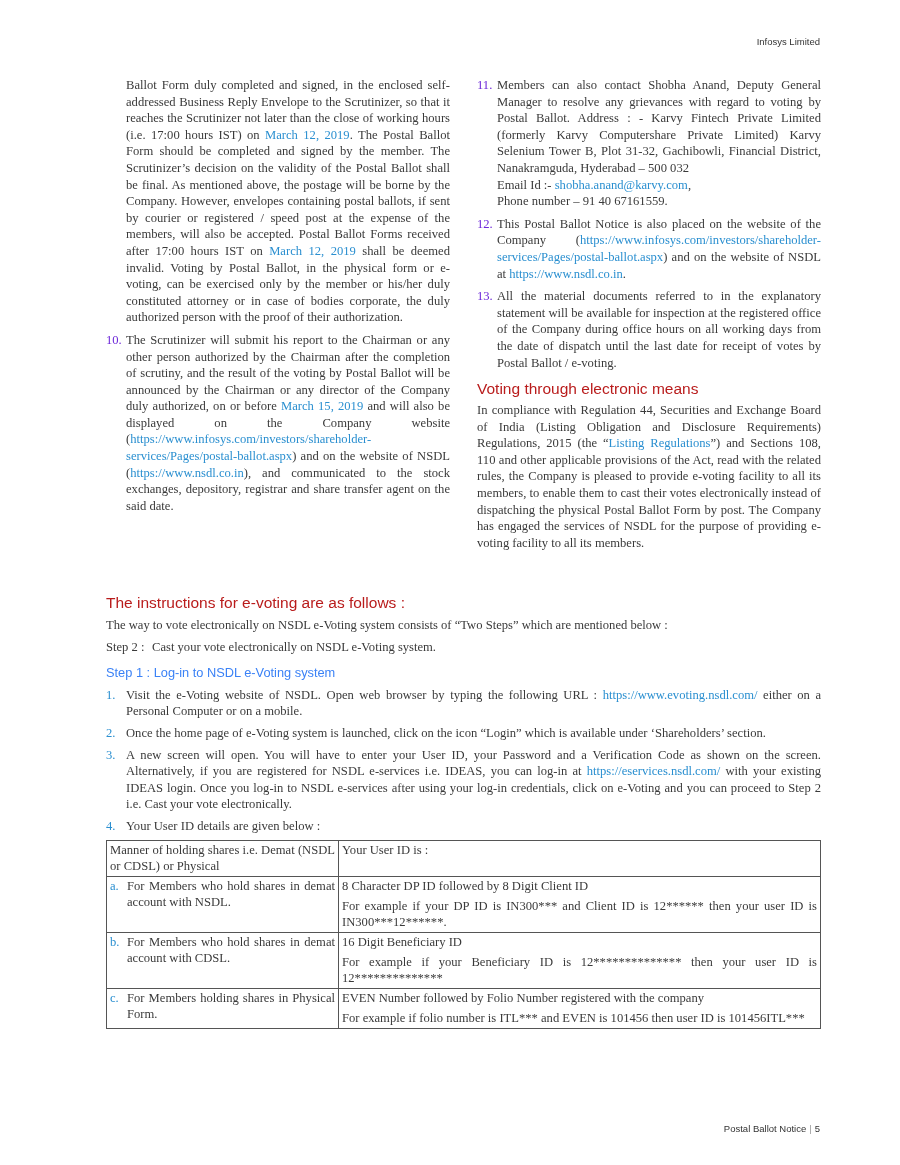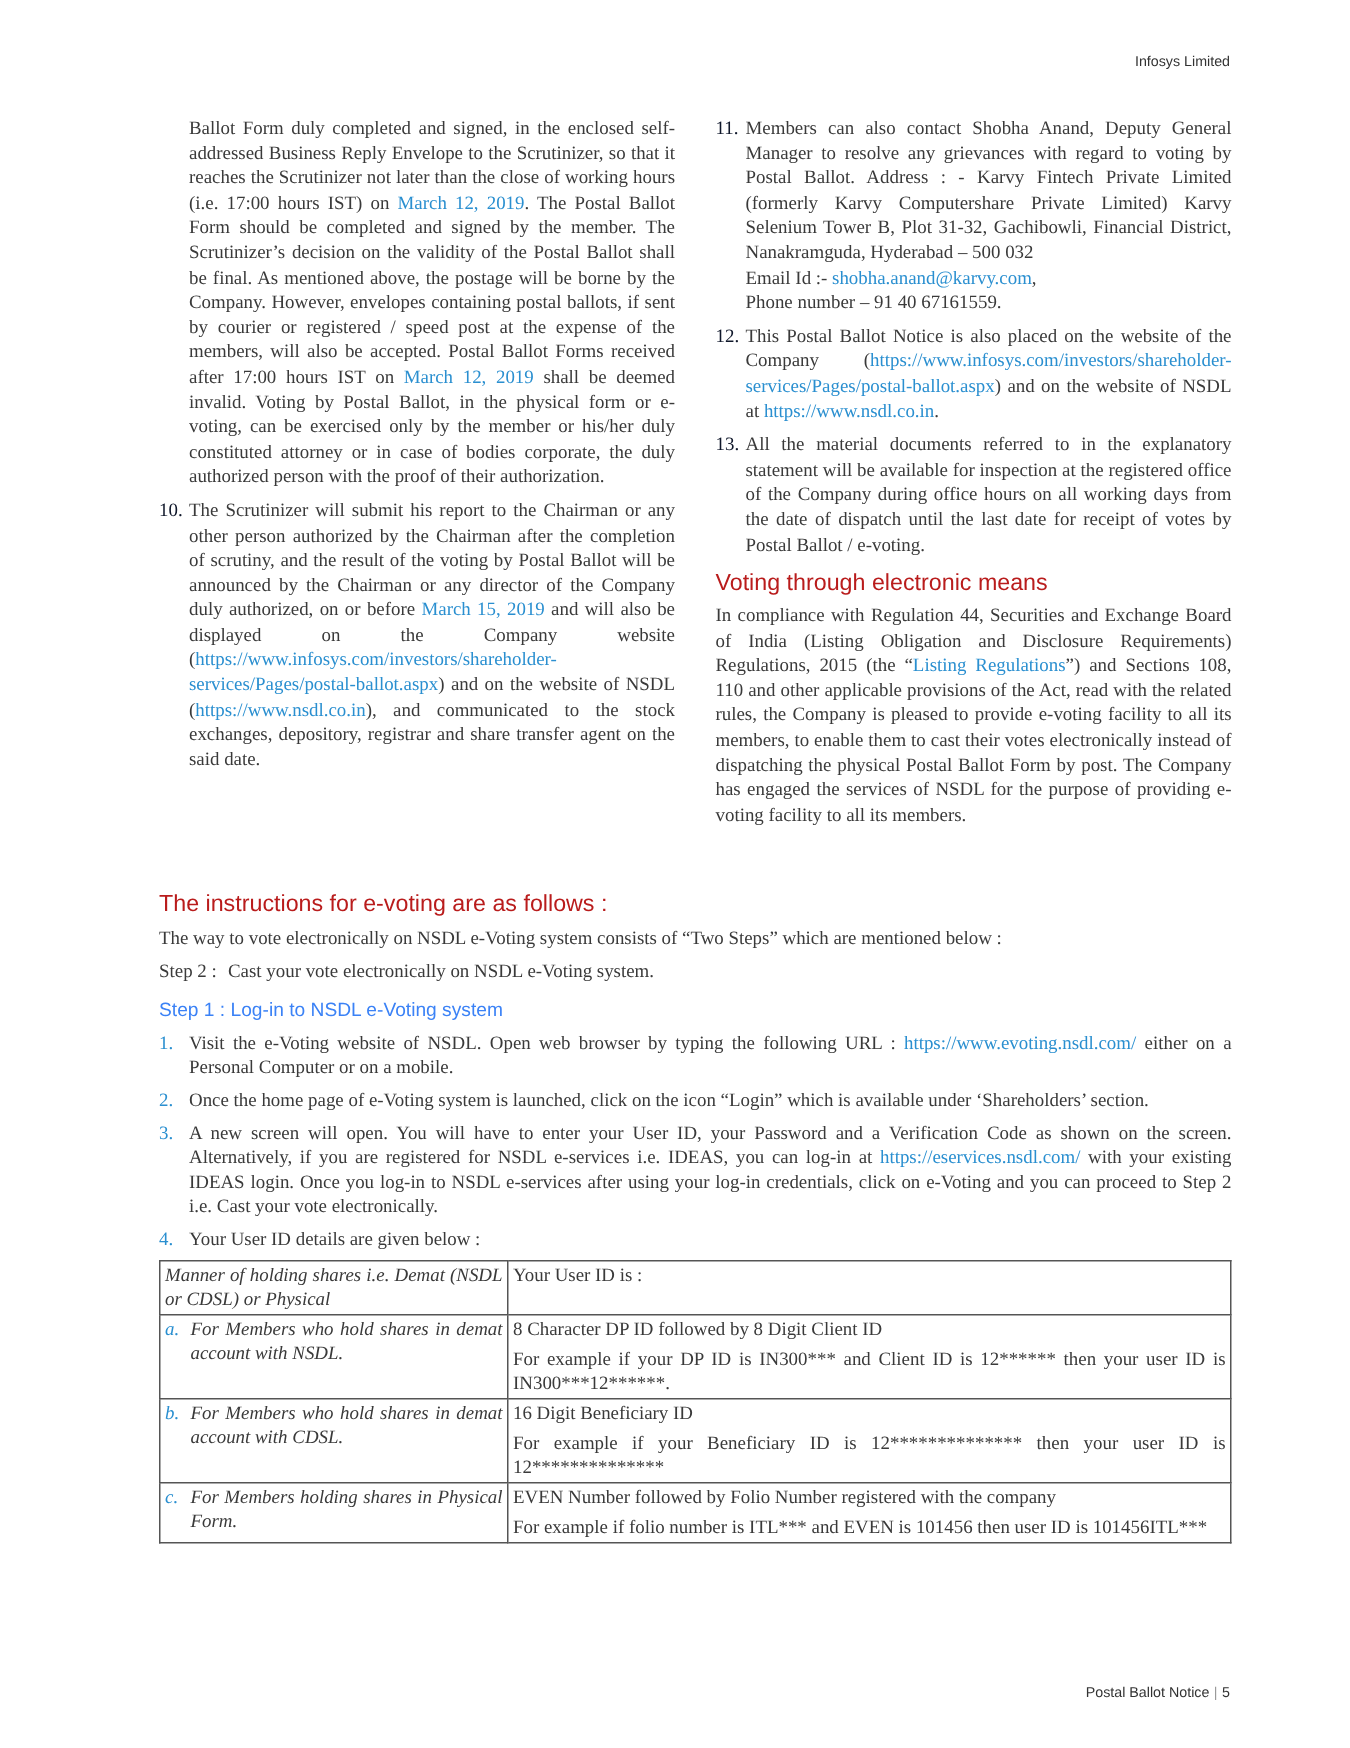--- a/index.html
+++ b/index.html
@@ -9,38 +9,38 @@
   a, .link { color: #2a8fd0; text-decoration: none; }
   .header { position: absolute; top: 36px; right: 80px; font-size: 9.5px; color: #333; padding-left: 28px; }
   .footer { position: absolute; top: 1123px; right: 80px; font-size: 9.5px; color: #333; }
   .footer .sep { color: #999; margin: 0 3px; }
 
   .col { position: absolute; font-size: 12.6px; line-height: 16.6px; text-align: justify; }
   .col-left { left: 106px; top: 77px; width: 344px; }
   .col-right { left: 477px; top: 77px; width: 344px; }
   .para { margin: 0 0 6px 0; }
   .item { position: relative; padding-left: 20px; margin: 0 0 6px 0; }
-  .item .num { position: absolute; left: 0; top: 0; color: #0f172a; }
+  .item .num { position: absolute; left: 0; top: 0; color: #6d28d9; }
   .indent { padding-left: 20px; }
   .h2 { font-family: "Liberation Sans", "DejaVu Sans", sans-serif; color: #b91c1c;
         font-size: 15.5px; line-height: 20px; margin: 8px 0 3px 0; font-weight: normal; }
 
   .full { position: absolute; left: 106px; top: 593px; width: 715px; font-size: 12.6px; line-height: 16.6px; }
   .full .h2 { margin: 0 0 4px 0; }
   .full p { margin: 0 0 5px 0; }
   .step-line { display: flex; margin: 0 0 5px 0; }
   .step-label { white-space: nowrap; width: 46px; }
   .h3 { font-family: "Liberation Sans", "DejaVu Sans", sans-serif; color: #3b82f6;
         font-size: 12.8px; margin: 10px 0 5px 0; font-weight: normal; }
   .olist .li { position: relative; padding-left: 20px; margin: 0 0 5px 0; text-align: justify; }
   .olist .li .num { position: absolute; left: 0; color: #2a8fd0; }
 
   table { border-collapse: collapse; width: 715px; margin-top: 4px; font-size: 12.6px; line-height: 16px; }
   td { border: 1px solid #555; vertical-align: top; padding: 1px 3px 2px 3px; }
-  td.c1 { width: 225px; text-align: justify; font-style: italic; }
+  td.c1 { width: 225px; text-align: justify; }
   td .sub { position: relative; padding-left: 17px; }
   td .sub .lt { position: absolute; left: 0; color: #2a8fd0; }
   td .ex { margin-top: 4px; text-align: justify; }
 </style>
 </head>
 <body>
 
 <div class="header sans">
   <span>Infosys Limited</span>
 </div>

